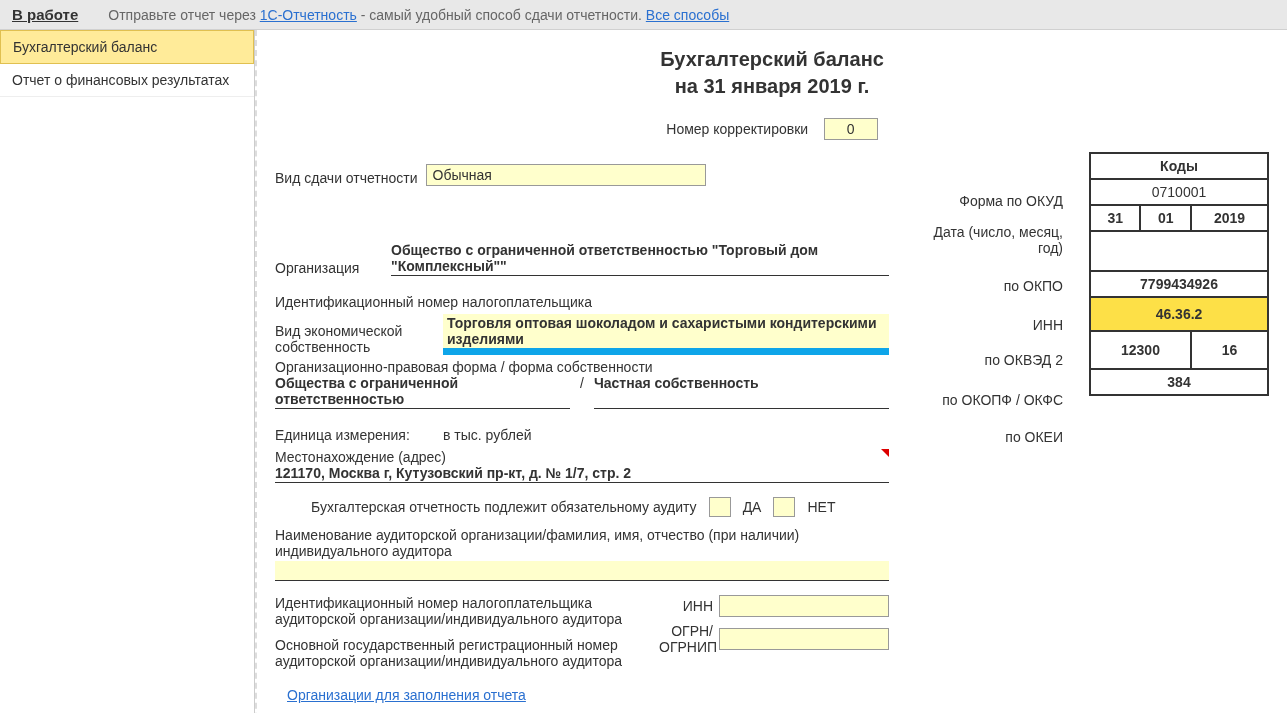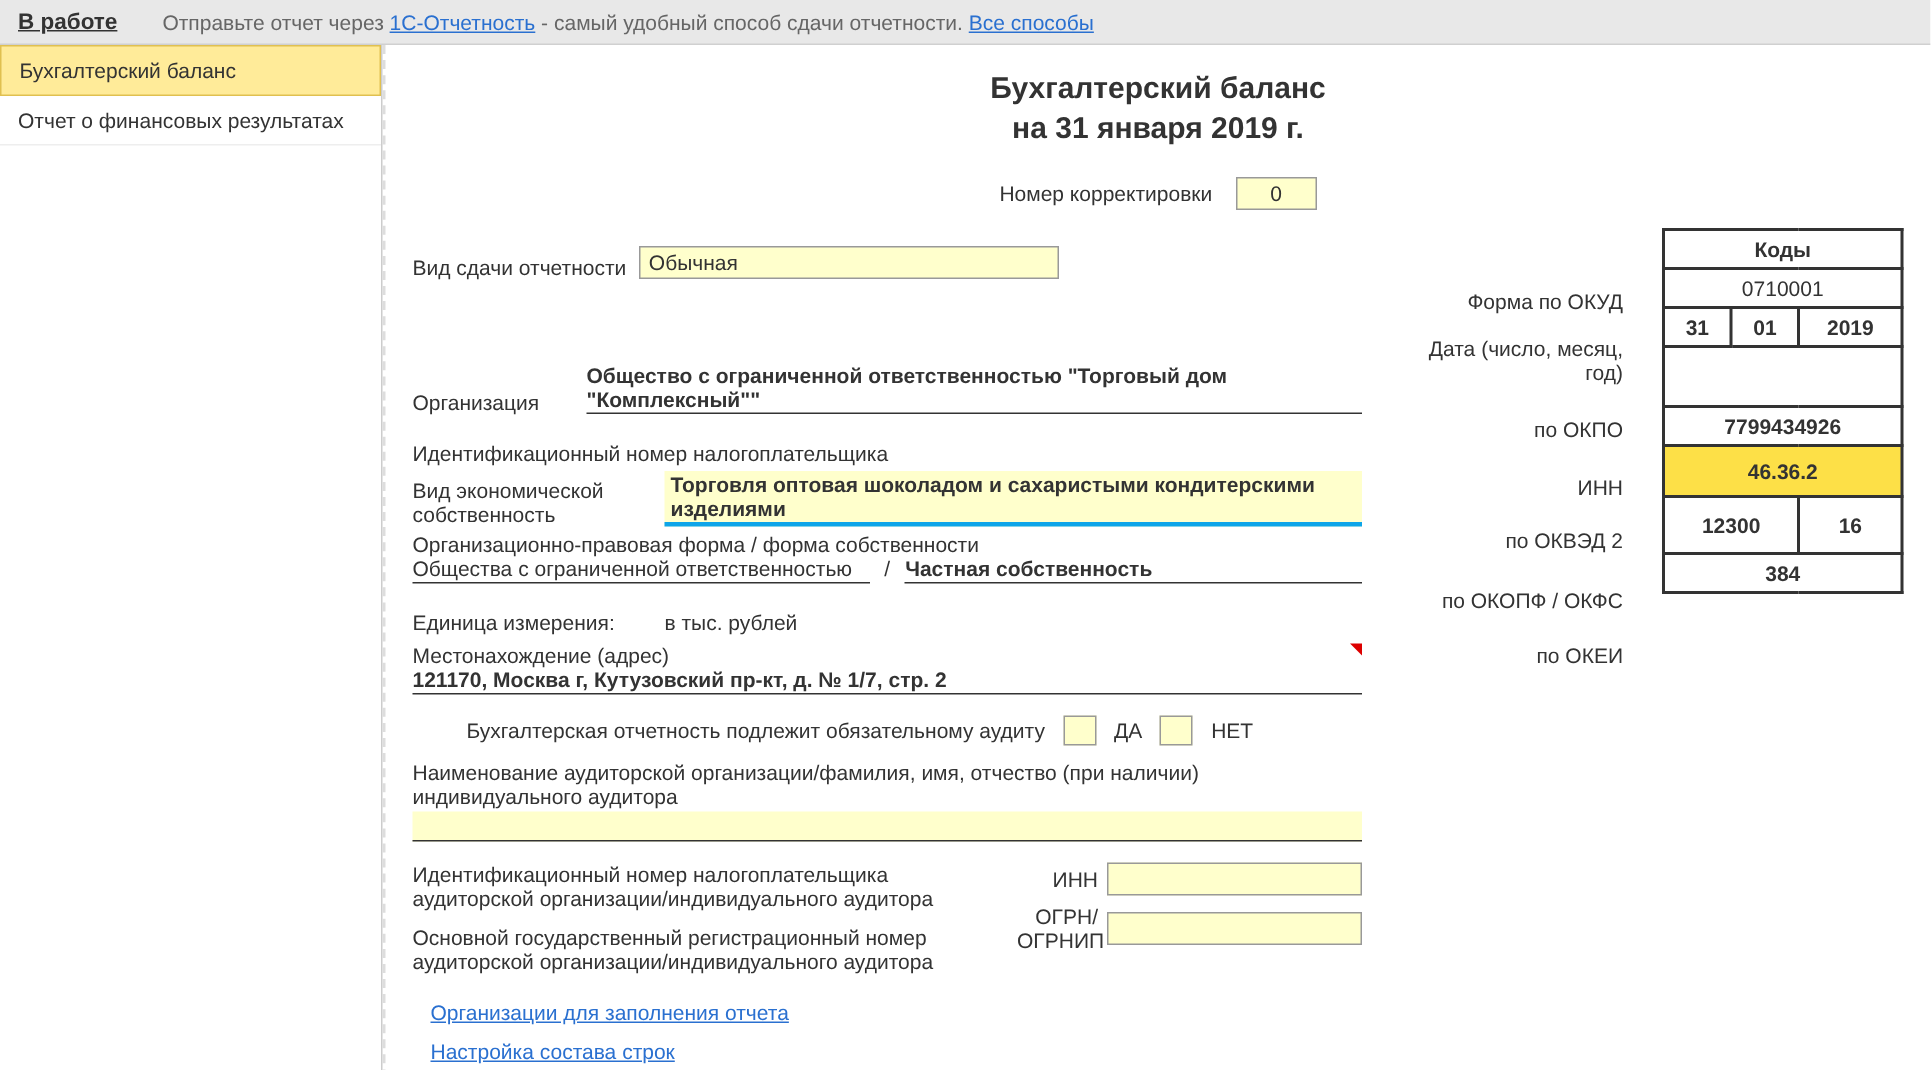--- a/index.html
+++ b/index.html
@@ -70,41 +70,41 @@
   .field-yellow {
     background: #ffffcc;
     border: 1px solid #999;
     display:inline-block;
     padding: 2px 6px;
     min-width: 54px;
     text-align: center;
   }
   .form-area { display:flex; gap: 20px; align-items:flex-start; }
   .left-form { flex:1; font-size:14px; }
-  .right-codes { width: 161px; }
+  .right-codes { width: 180px; }
   .codes-table { border-collapse: collapse; width:100%; }
   .codes-table td, .codes-table th {
     border: 2px solid #333;
     padding: 4px 6px;
     text-align: center;
     font-size: 14px;
   }
   .codes-table th { font-weight: bold; }
   .codes-labels td { border:none; text-align:right; padding:6px 4px; height:30px; font-size:14px; vertical-align:middle;margin-top:12px; }
   .row { display:flex; align-items:flex-end; margin: 4px 0; gap: 8px; min-height:30px;}
   .row .label { white-space: normal; }
   .under-val {
     border-bottom: 1px solid #333;
     font-weight: bold;
     flex:1;
     padding-bottom:1px;
   }
   .under-input {
     background:#ffffcc;
-    border-bottom:3px solid #0ea5e9;
+    border-bottom:7px solid #0ea5e9;
     flex:1;
     padding:1px 4px;
     font-weight:bold;
   }
   .yellow-cell { background:#fde047; }
   .blue-link { color:#2a70d0; text-decoration: underline; cursor:pointer; font-size:14px; }
   .audit-row { display:flex; align-items:center; gap:12px; margin-top:14px; font-size:14px;margin-left:36px;}
   .checkbox-box {
     width:22px; height:20px; background:#ffffcc; border:1px solid #999; display:inline-block;
   }
@@ -173,21 +173,21 @@
         </div>
 
         <div class="row">
           <span class="label" style="width:160px;">Вид экономической собственность</span>
           <span class="under-input">Торговля оптовая шоколадом и сахаристыми кондитерскими изделиями</span>
         </div>
 
         <div class="row" style="display:block;">
           <span class="label">Организационно-правовая форма / форма собственности</span>
           <div style="display:flex; gap:4px;">
-            <span class="under-val" style="font-weight:normal;">Общества с ограниченной ответственностью</span>
+            <span class="under-val" style="font-weight:bold;">Общества с ограниченной ответственностью</span>
             <span style="padding:0 6px;">/</span>
             <span class="under-val" style="font-weight:bold;">Частная собственность</span>
           </div>
         </div>
 
         <div class="row">
           <span class="label" style="width:160px;">Единица измерения:</span>
           <span>в тыс. рублей</span>
         </div>
 

